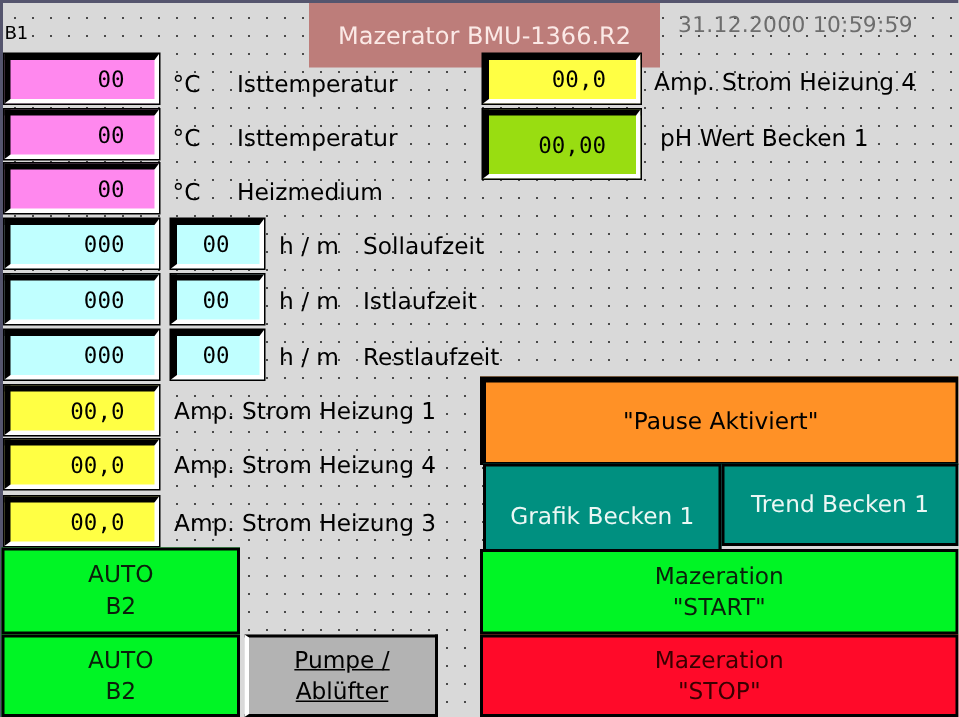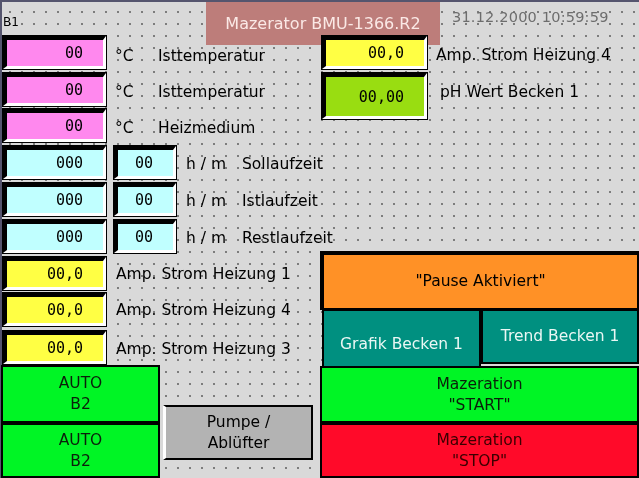--- a/index.html
+++ b/index.html
@@ -150,16 +150,16 @@
 </div>
 
 <div class="btn btn-green" style="left:1px;top:365px;width:159px;height:58px;">
   <span>AUTO</span>
   <span>B2</span>
 </div>
 <div class="btn btn-green" style="left:1px;top:423px;width:159px;height:55px;">
   <span>AUTO</span>
   <span>B2</span>
 </div>
-<div class="btn btn-grey" style="left:163px;top:405px;width:150px;height:55px;border-left:3px solid #fff;">
+<div class="btn btn-grey" style="left:163px;top:423px;width:129px;height:55px;border-left:3px solid #fff;text-decoration:underline;">
   <span>Pumpe /</span>
   <span>Ablüfter</span>
 </div>
 
 </body></html>

